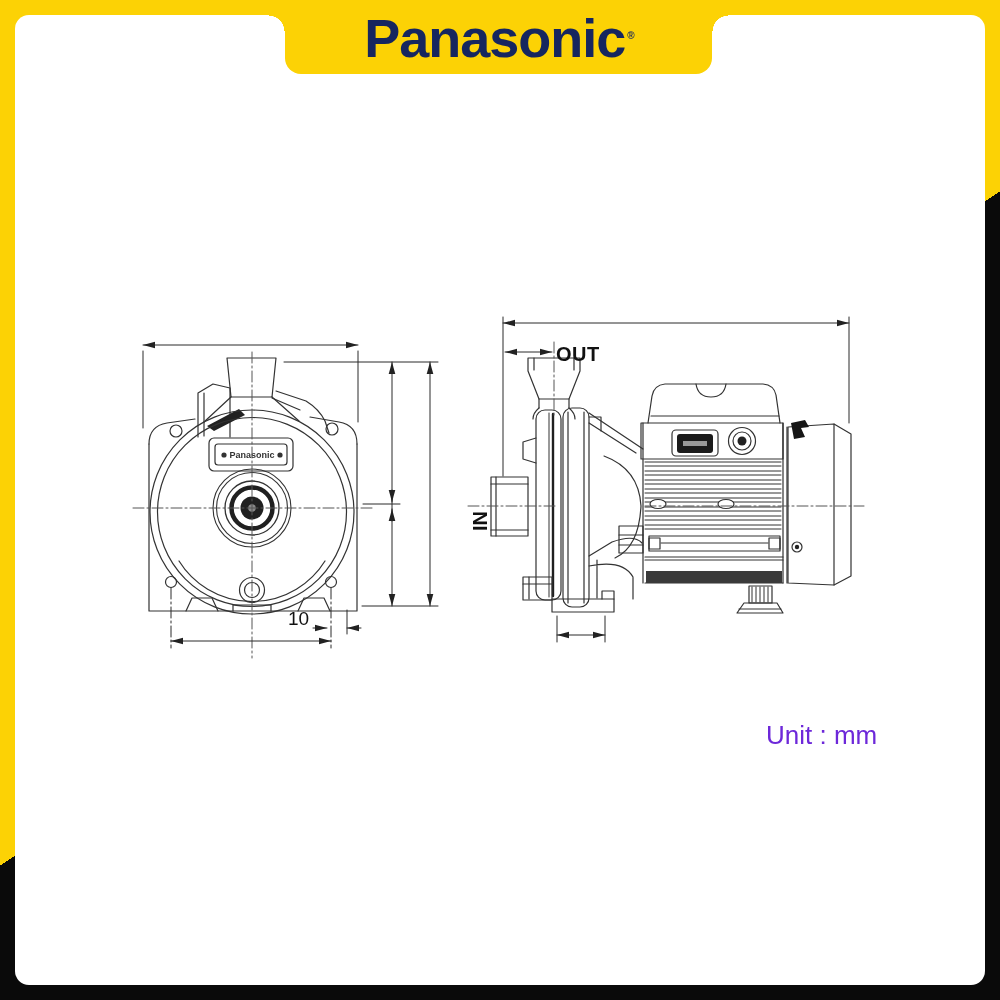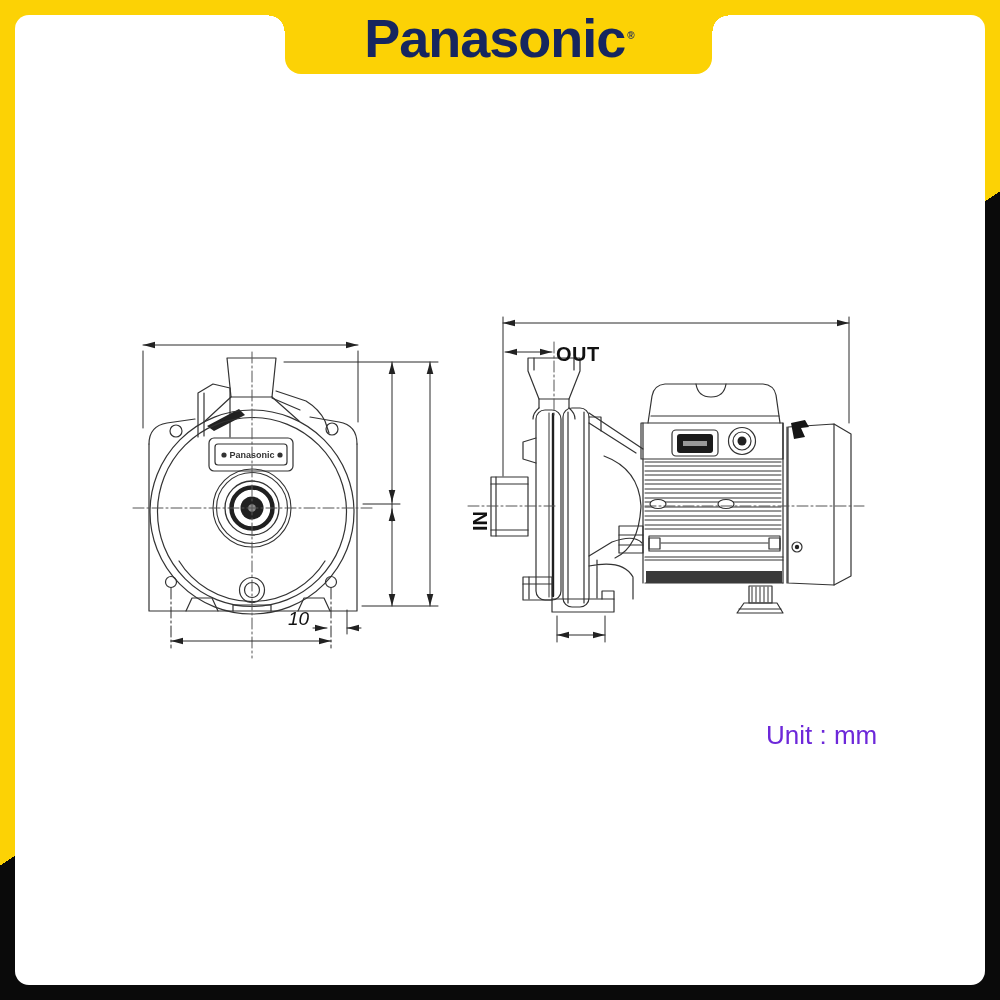--- a/index.html
+++ b/index.html
@@ -33,21 +33,21 @@
   .fillet.right{left:712px;background:radial-gradient(circle 16px at 100% 100%, rgba(0,0,0,0) 0 15px, #fcd205 15.5px);}
 
   svg.drawing{position:absolute;left:0;top:0;z-index:2;}
 
   .lbl{position:absolute;z-index:4;color:#111;}
   .lbl-out{left:556px;top:335px;font-size:20px;font-weight:600;letter-spacing:0.5px;margin-top:8px;}
   .lbl-in{
     left:458px;top:510px;width:44px;height:22px;line-height:22px;text-align:center;
     font-size:20px;font-weight:600;transform:rotate(-90deg);
   }
-  .lbl-10{left:288px;top:608px;font-size:19px;font-style:italic;}
+  .lbl-10{left:288px;top:608px;font-size:19px;}
   .unit-note{left:766px;top:720px;font-size:26px;color:#6d28d9;}
 </style>
 </head>
 <body>
 
 <div class="frame"></div>
 <div class="canvas"></div>
 <div class="fillet left"></div>
 <div class="fillet right"></div>
 

